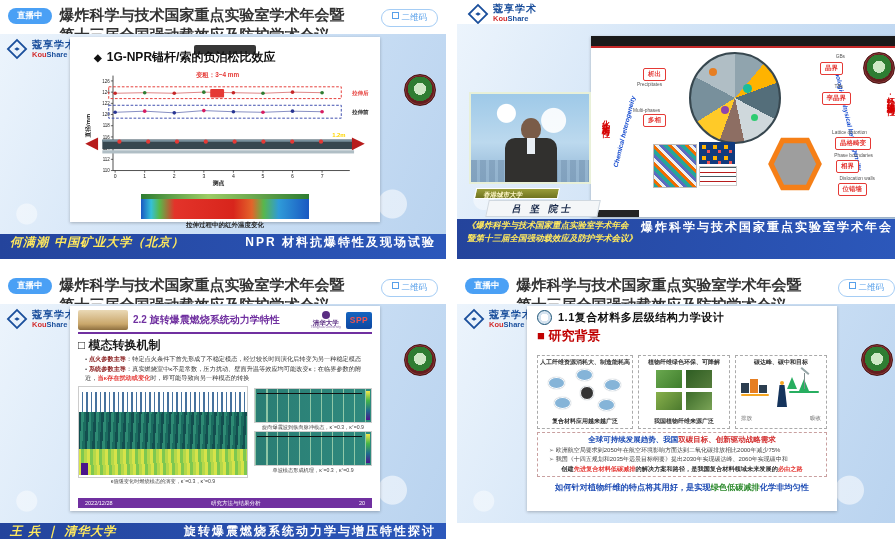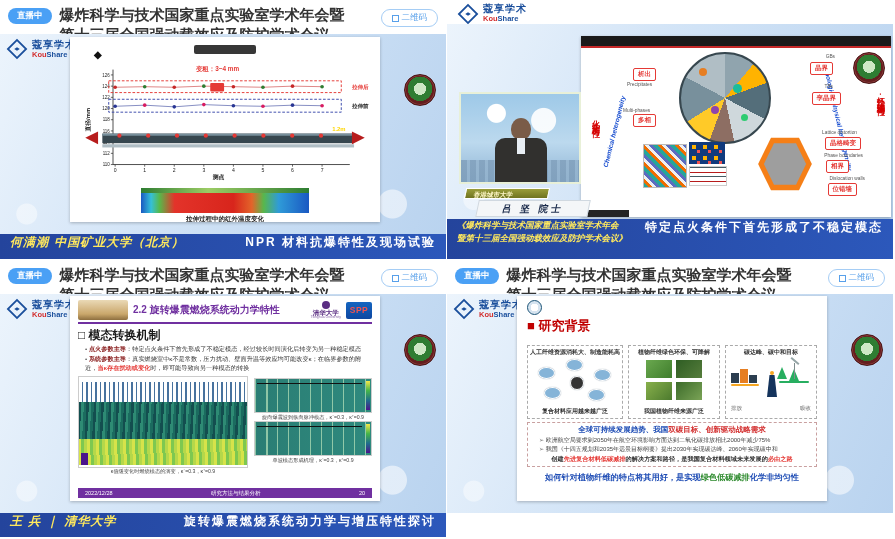--- a/index.html
+++ b/index.html
@@ -1,24 +1,24 @@
 <!DOCTYPE html>
 <html><head>
 <meta charset="utf-8">
 <style>
   html,body{margin:0;padding:0}
   body{width:895px;height:539px;font-family:"Liberation Sans",sans-serif;background:#fff;overflow:hidden}
-  .grid{display:grid;grid-template-columns:446px 446px;grid-template-rows:259px 277px;gap:1px;width:895px;height:417px}
+  .grid{display:grid;grid-template-columns:446px 446px;grid-template-rows:259px 277px;gap:11px;width:895px;height:417px}
   .quad{position:relative;background:#fff;overflow:hidden}
 
   
   .vhead{display:flex;align-items:flex-start;gap:8px;padding:5px 8px 0 8px;height:34px;box-sizing:border-box;background:#fff}
   .live{background:#4aa0f5;color:#fff;font-size:8.5px;font-weight:700;padding:2px 9px;border-radius:9px;margin-top:3px;white-space:nowrap}
   .vtitle{font-size:15px;font-weight:700;color:#333;line-height:1.3;width:292px}
-  .qr{margin-left:auto;border:1px solid #a5cdf5;color:#58a0ea;background:#fff;font-size:8.5px;padding:2px 10px;border-radius:10px;white-space:nowrap;margin-top:4px;display:flex;align-items:center;gap:3px;cursor:pointer}
+  .qr{margin-left:auto;border:1px solid #a5cdf5;color:#58a0ea;background:#fff;font-size:8.5px;padding:2px 10px;border-radius:10px;white-space:nowrap;margin-top:4px;display:flex;gap:3px;cursor:pointer}
   .qr .dot{width:5px;height:5px;border:1px solid #58a0ea;display:inline-block}
 
   
   .player{position:absolute;left:0;right:0;background:
      radial-gradient(circle at 88% 85%, rgba(255,255,255,.55) 0 14px, rgba(255,255,255,0) 15px),
      radial-gradient(circle at 6% 90%, rgba(255,255,255,.45) 0 10px, rgba(255,255,255,0) 11px),
      linear-gradient(115deg,#ecf4fc 0%,#d4e5f7 40%,#b9d3ef 100%)}
   .tl .player{top:34px;bottom:25px}
   .bl .player,.br .player{top:34px;bottom:24px}
   .tr .player{top:24px;bottom:40px}
@@ -181,20 +181,21 @@
           </svg>
         <div>
             <div class="ks-zh">蔻享学术</div>
         <div class="ks-en"><span class="a">Kou</span><span class="b">Share</span></div>
           </div>
       </div>
       <div class="slide">
         <div class="toast"></div>
         <div class="tl-title">
           <span class="dia">◆</span>
+          <span>1G-NPR锚杆/索的负泊松比效应</span>
         </div>
         <svg id="tl-chart" viewBox="0 0 270 118" width="288" height="126">
             <line x1="30" y1="97" x2="252" y2="97" stroke="#333" stroke-width="0.8"></line>
             <line x1="30" y1="8" x2="30" y2="97" stroke="#333" stroke-width="0.8"></line>
             <line x1="28" y1="97" x2="30" y2="97" stroke="#333" stroke-width="0.7"></line>
             <text x="27" y="98.5" text-anchor="end" font-size="4.2" fill="#222">110</text>
             <line x1="28" y1="86.5" x2="30" y2="86.5" stroke="#333" stroke-width="0.7"></line>
             <text x="27" y="88" text-anchor="end" font-size="4.2" fill="#222">112</text>
             <line x1="28" y1="76" x2="30" y2="76" stroke="#333" stroke-width="0.7"></line>
             <text x="27" y="77.5" text-anchor="end" font-size="4.2" fill="#222">114</text>
@@ -331,21 +332,21 @@
         <div class="torso"></div>
       </div>
       <div class="univ-tag">香港城市大学</div>
       <div class="name-tag">吕 坚 院士</div>
       <div class="emblem"></div>
     </div>
     <div class="bbar">
       <span class="sp">
         <span>《爆炸科学与技术国家重点实验室学术年会</span><br><span>暨第十三届全国强动载效应及防护学术会议》</span>
       </span>
-      <span class="tk">特定点火条件下首先形成了不稳定模态</span>
+      <span class="tk">爆炸科学与技术国家重点实验室学术年会</span>
     </div>
   </div>
 
   <div class="quad bl">
     <div class="vhead">
       <span class="live">直播中</span>
       <div class="vtitle">爆炸科学与技术国家重点实验室学术年会暨第十三届全国强动载效应及防护学术会议</div>
       <div class="qr">
           <span class="dot"></span>
           <span>二维码</span>
@@ -424,20 +425,21 @@
             <path d="M15 12l-3-2v4z" fill="#1b4f9c"></path>
           </svg>
         <div>
             <div class="ks-zh">蔻享学术</div>
         <div class="ks-en"><span class="a">Kou</span><span class="b">Share</span></div>
           </div>
       </div>
       <div class="slide">
         <div class="br-head">
           <div class="tj-logo"></div>
+          <div class="br-title">1.1复合材料多层级结构力学设计</div>
         </div>
         <div class="br-sec">■ 研究背景</div>
         <div class="br-boxes">
           <div class="bbox">
             <div class="bbox-title">人工纤维资源消耗大、制造能耗高</div>
             <div class="ring">
               <i style="left:30px;top:0"></i>
                 <i style="left:58px;top:10px"></i>
                 <i style="left:52px;top:30px"></i>
                 <i style="left:8px;top:28px"></i>

